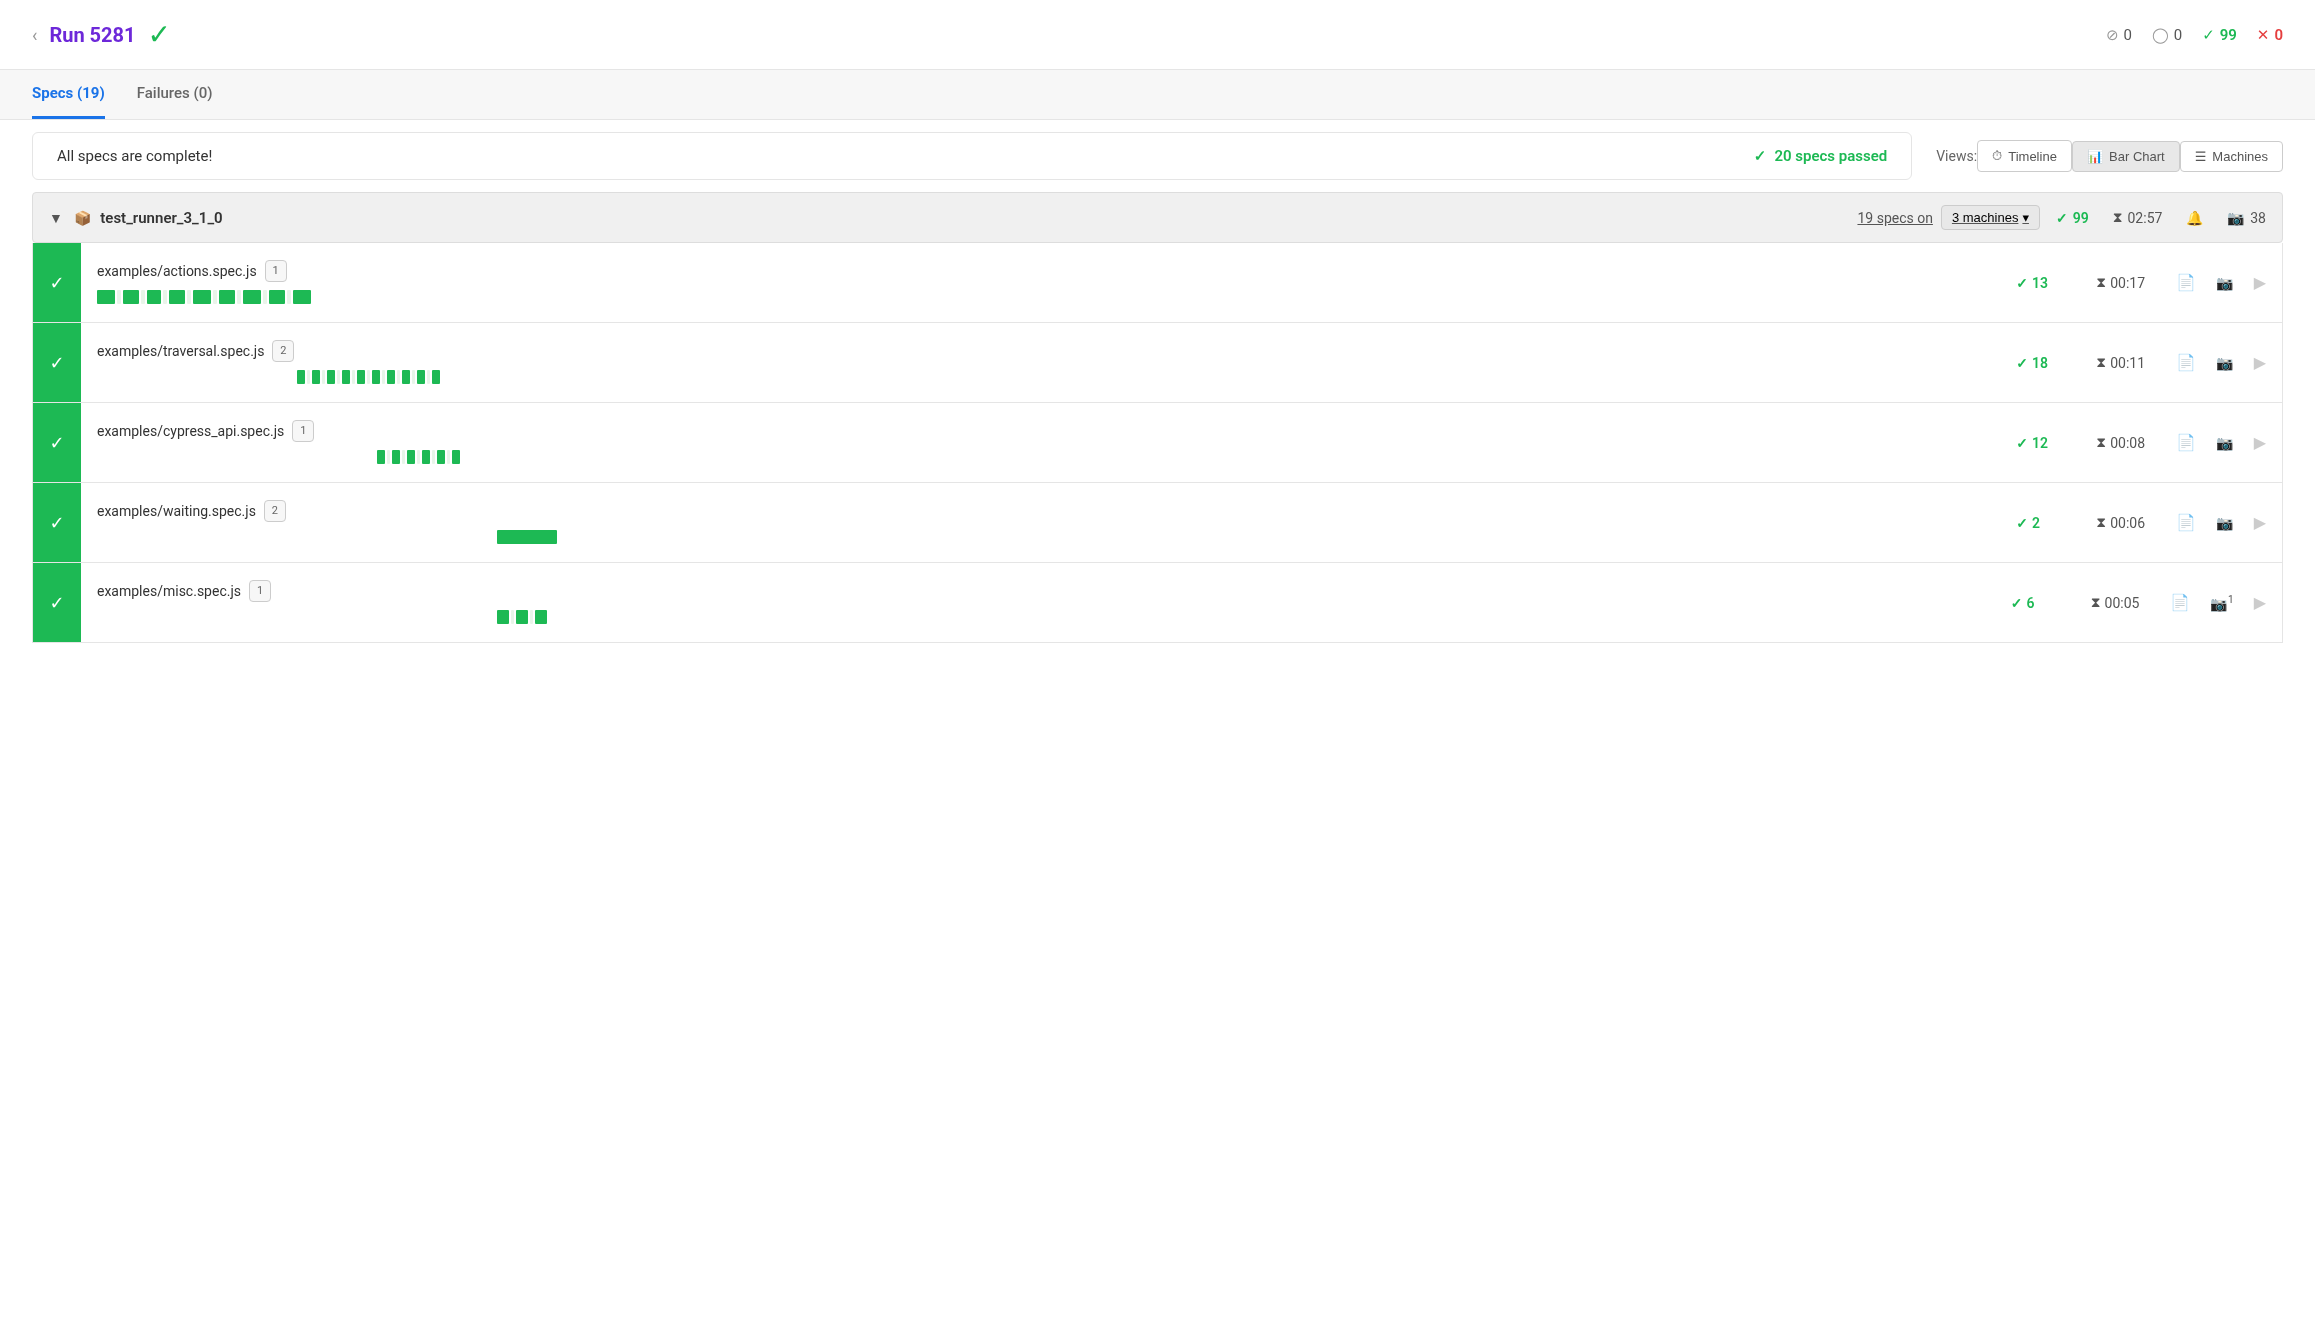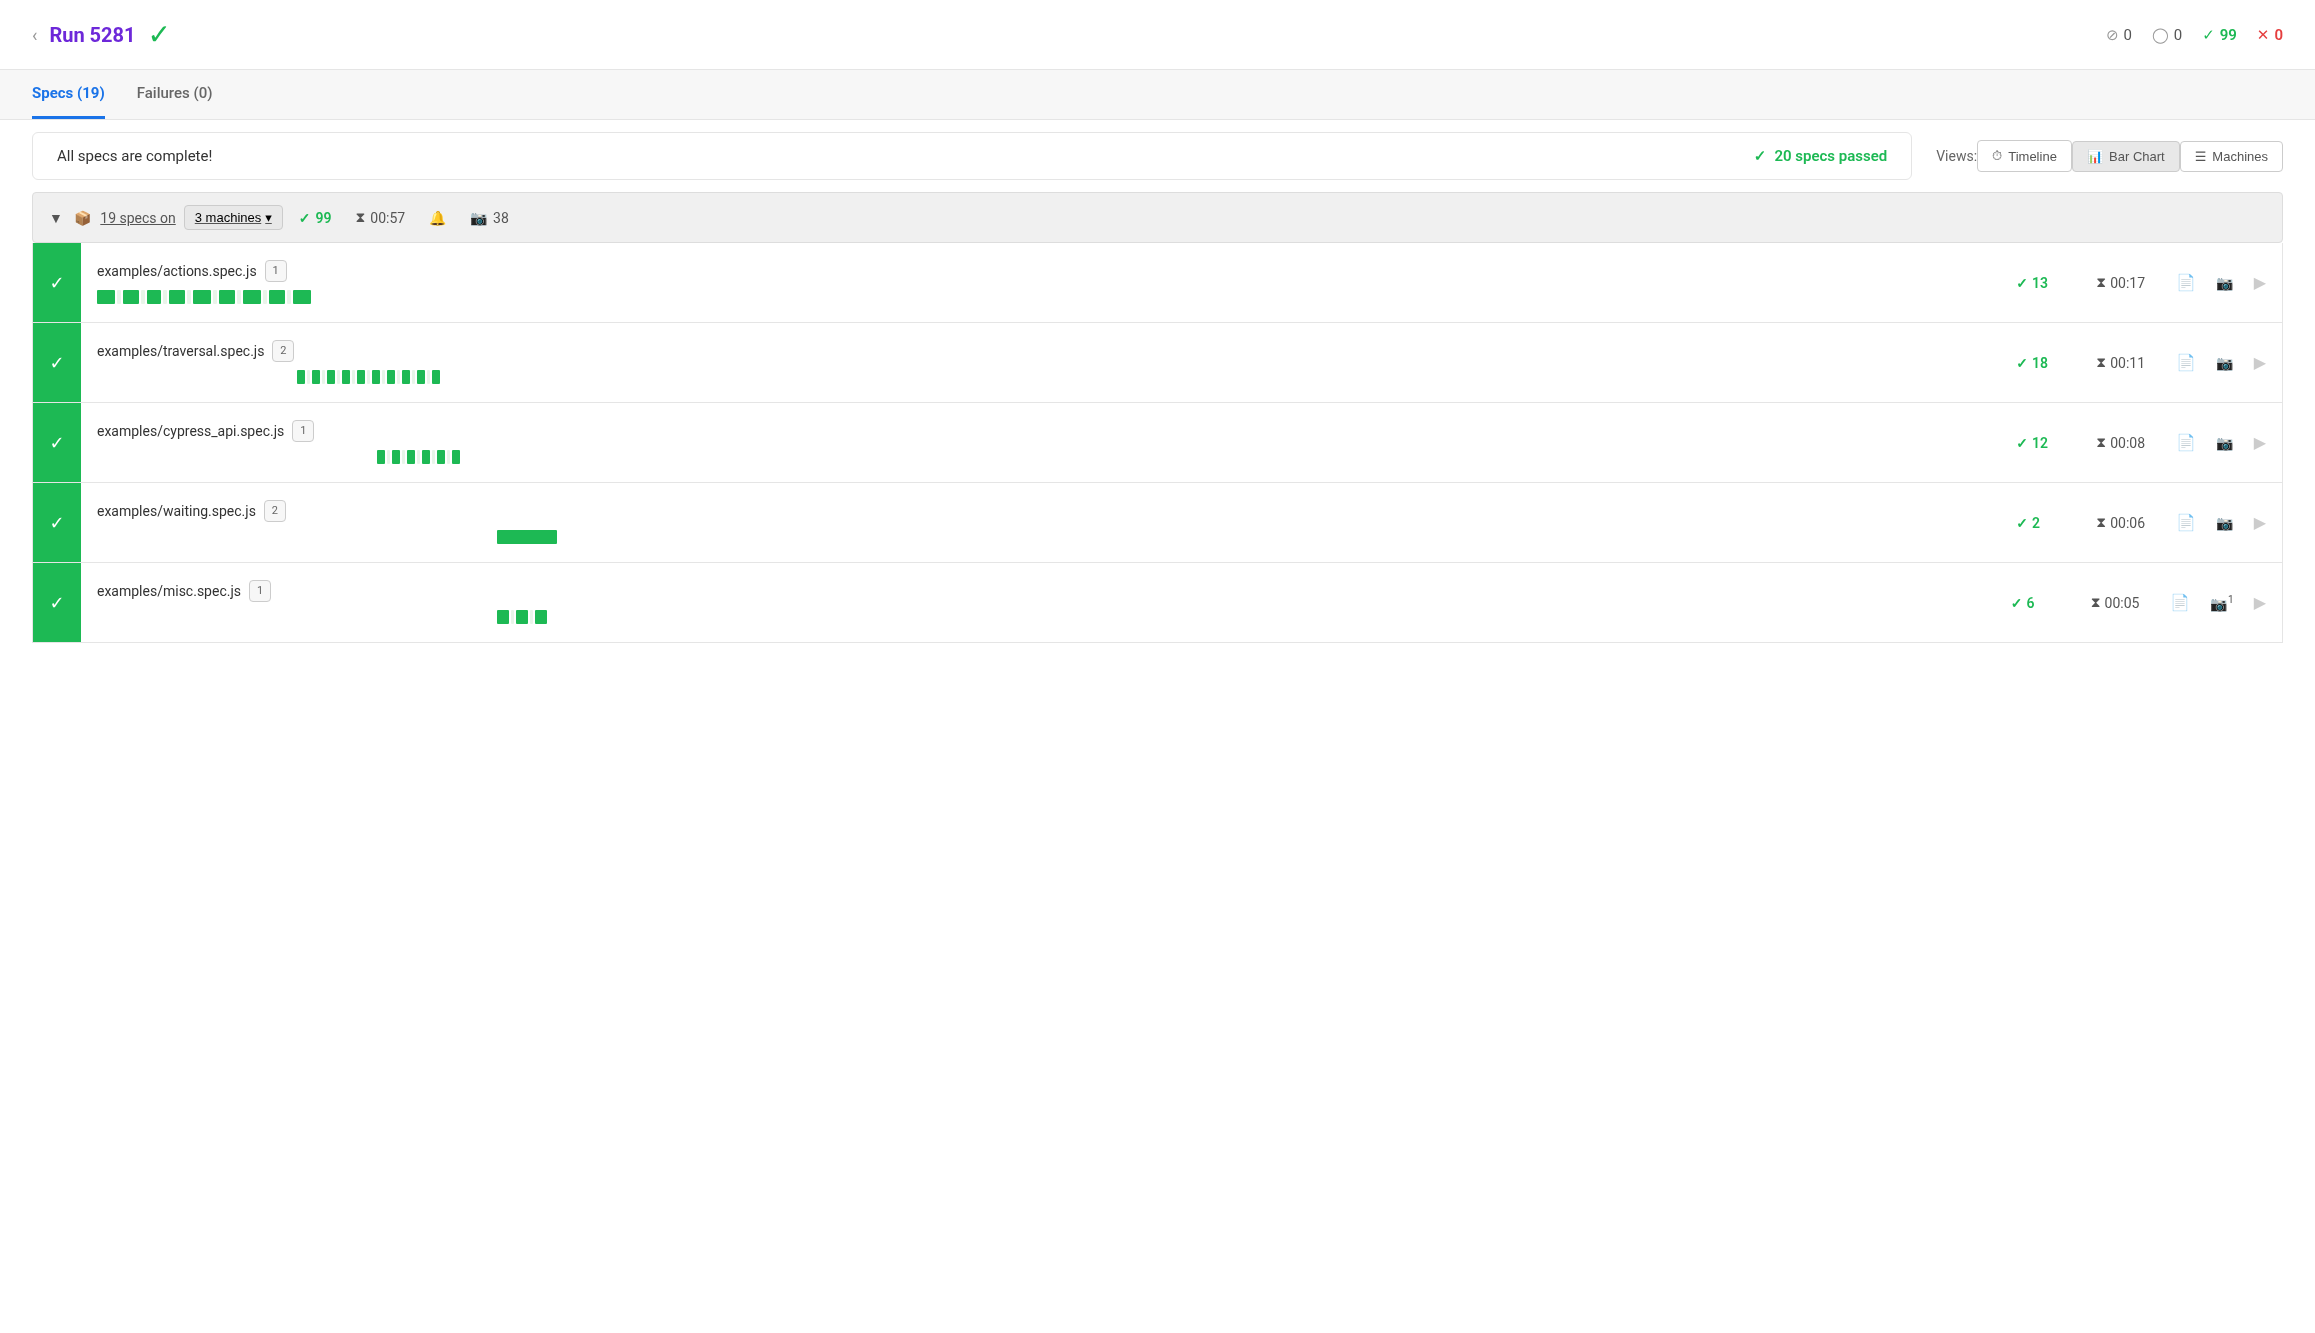--- a/index.html
+++ b/index.html
@@ -151,35 +151,36 @@
       <span>Machines</span>
     </button>
   </div>
 </div>
 
 <div class="table-area">
 
   <div class="group-header">
     <span class="group-toggle">▼</span>
     <span class="group-icon">📦</span>
+    <span class="group-name">test_runner_3_1_0</span>
     <span class="group-meta">
       <span>19 specs on</span>
       <button class="machines-btn">
         <span>3 machines</span>
         <span>▾</span>
       </button>
     </span>
     <div class="group-stats">
       <span class="g-stat pass">
         <span>✓</span>
         <span>99</span>
       </span>
       <span class="g-stat">
         <span>⧗</span>
-        <span>00:57</span>
+        <span>02:57</span>
       </span>
       <span class="g-stat">
         <span>🔔</span>
       </span>
       <span class="g-stat">
         <span>📷</span>
         <span>38</span>
       </span>
     </div>
   </div>

